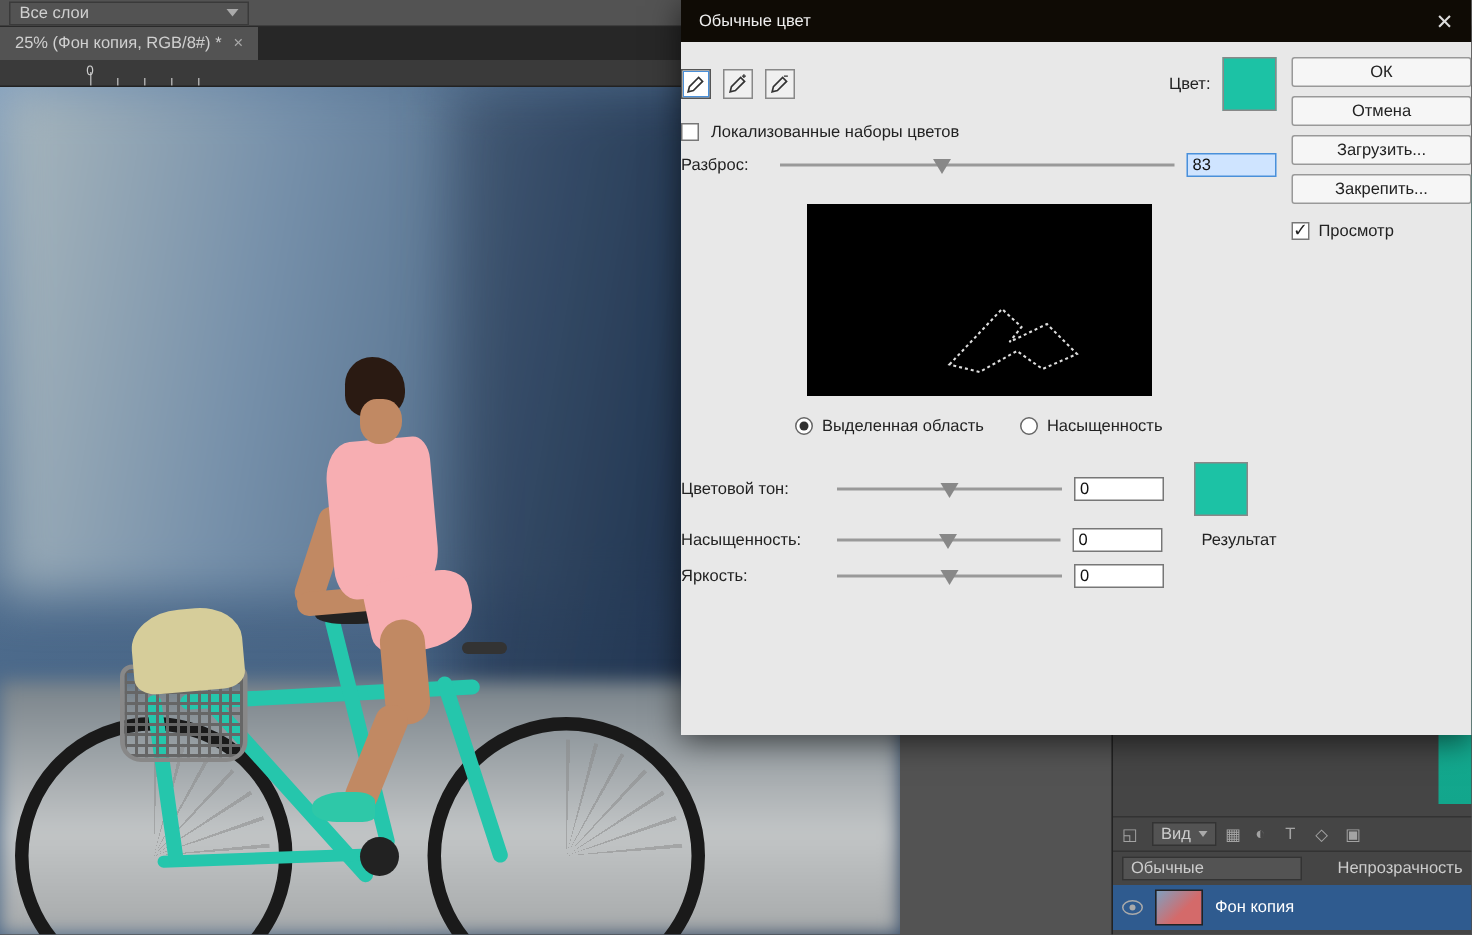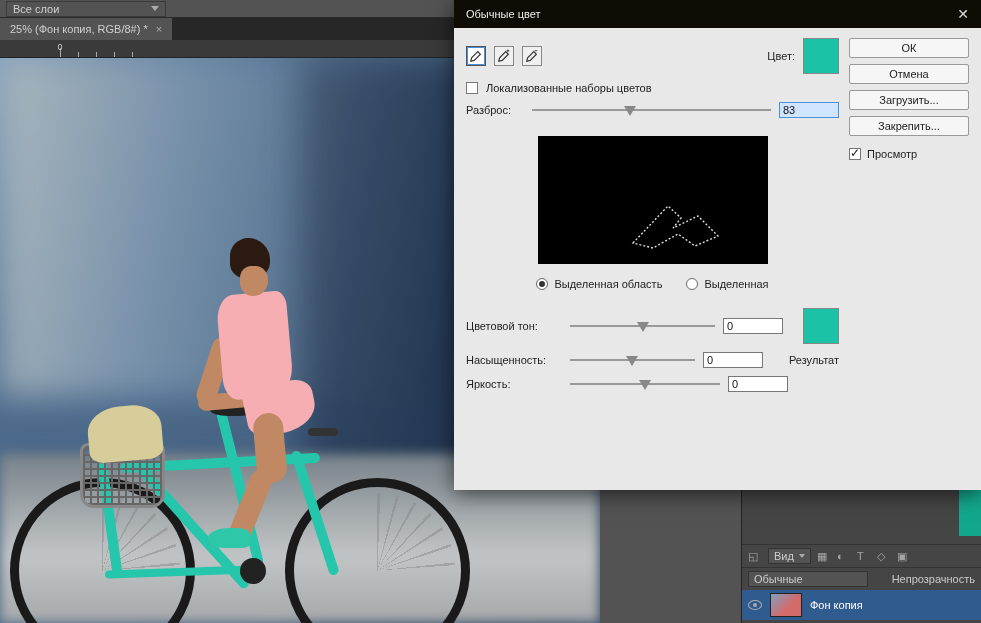--- a/index.html
+++ b/index.html
@@ -54,21 +54,21 @@
 .small-select { background: #535353; border: 1px solid #333; color: #ccc; padding: 1px 5px; display: flex; align-items: center; gap: 5px; }
 .tiny-icon { width: 14px; height: 12px; opacity: .7; }
 .layer-item { display: flex; align-items: center; padding: 3px 6px; gap: 8px; }
 .eye { width: 14px; height: 10px; border: 1px solid #aaa; border-radius: 50%; position: relative; }
 .eye::after { content:''; position:absolute; left:4px; top:2px; width:4px; height:4px; background:#aaa; border-radius:50%; }
 .thumb { width: 32px; height: 24px; background: linear-gradient(135deg,#7fa0c0,#d46a6a 60%); border: 1px solid #222; }
 .layer-item.sel { background: #2f5b8f; color: #fff; }
 .dialog { position: absolute; left: 454px; top: 0; width: 527px; height: 490px; background: #e8e8e8; box-shadow: 0 4px 20px rgba(0,0,0,.6); }
 .dlg-title { height: 28px; background: #0f0b05; color: #eee; display: flex; align-items: center; justify-content: space-between; padding: 0 8px 0 12px; font-size: 12px; }
 .dlg-close { width: 20px; height: 20px; display: flex; align-items: center; justify-content: center; color: #ddd; font-size: 14px; }
-.dlg-body { padding: 10px 12px; display: flex; gap: 10px; height: calc(100% - 28px); }
+.dlg-body { padding: 10px 0; display: flex; gap: 10px; height: calc(100% - 28px); }
 .dlg-left { flex: 1; }
 .dlg-right { width: 120px; display: flex; flex-direction: column; gap: 6px; }
 .btn { background: #f6f6f6; border: 1px solid #999; padding: 3px 0; text-align: center; font-size: 11px; color: #222; border-radius: 2px; }
 .row { display: flex; align-items: center; gap: 8px; margin-bottom: 8px; }
 .eyedrop { width: 20px; height: 20px; border: 1px solid #888; display: flex; align-items: center; justify-content: center; background: #f0f0f0; }
 .eyedrop.active { background: #fff; border-color: #555; box-shadow: inset 0 0 0 1px #4a90d9; }
 .ed-svg { width: 14px; height: 14px; }
 .cbx { width: 12px; height: 12px; border: 1px solid #777; background: #fff; display: inline-block; position: relative; }
 .cbx.checked::after { content: '✓'; position: absolute; left: 0; top: -3px; font-size: 12px; color: #222; }
 .label { color: #222; }
@@ -233,21 +233,21 @@
         </svg>
       </div>
 
       <div class="row" style="justify-content:center; gap:24px">
         <label class="row" style="margin:0;gap:6px">
           <span class="radio on"></span>
           <span class="label">Выделенная область</span>
         </label>
         <label class="row" style="margin:0;gap:6px">
           <span class="radio"></span>
-          <span class="label">Выделенная</span>
+          <span class="label">Насыщенность</span>
         </label>
       </div>
 
       <div class="hgroup">
         <div class="row">
           <span class="label" style="width:96px">Цветовой тон:</span>
           <div class="slider" style="max-width:150px">
               <div class="track"></div>
               <div class="thmb tri" style="left:50%"></div>
             </div>

